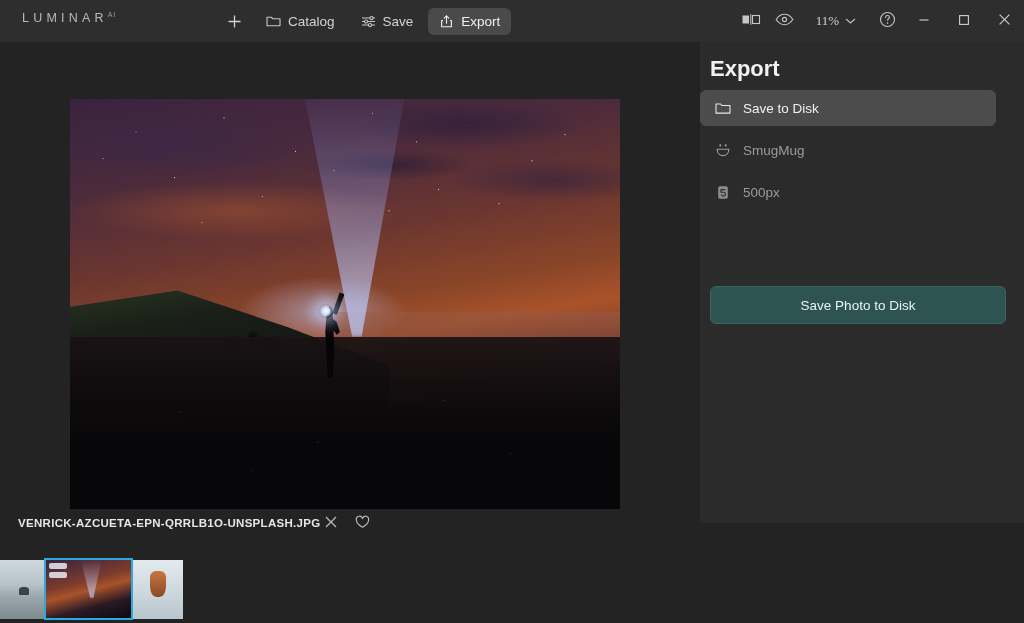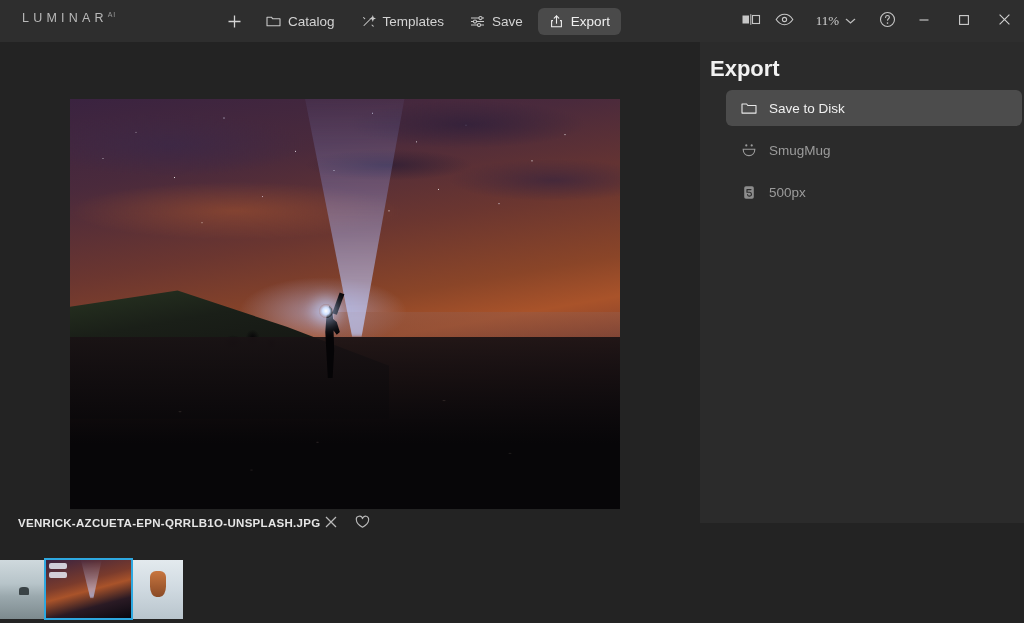--- a/index.html
+++ b/index.html
@@ -139,21 +139,21 @@
       radial-gradient(ellipse 10px 12px at 48% 40%, #060507, transparent 70%),
       radial-gradient(ellipse 8px 9px at 75% 65%, #060507, transparent 70%);
   }
 
   
   .panel { position: absolute; right: 0; top: 42px; width: 324px; height: 481px; background: #2b2b2b; }
   .panel-title {
     position: absolute; left: 10px; top: 14px;
     color: #f2f2f2; font-size: 22px; font-weight: 600;
   }
-  .exp-list { position: absolute; left: 26px; top: 48px; width: 296px; }
+  .exp-list { position: absolute; left: 0; top: 48px; width: 296px; }
   .exp-item {
     display: flex; align-items: center; gap: 12px;
     height: 36px; padding: 0 14px; border-radius: 6px; margin-bottom: 6px;
     color: #9b9b9b; font-size: 13.5px;
   }
   .exp-item.selected { background: #4c4c4c; color: #f0f0f0; }
   .exp-item .ic { width: 17px; display: flex; align-items: center; justify-content: center; }
   .save-btn {
     position: absolute; left: 10px; top: 244px; width: 296px; height: 38px;
     border-radius: 6px; background: #2d5450; border: 1px solid #3b6561;
@@ -223,28 +223,20 @@
 
       <div class="tb-item">
         <span>
           <svg width="15" height="14" viewBox="0 0 15 14">
               <path d="M1 3.2h4.4l1.2 1.5H14v7.1H1z" stroke="#c9c9c9" stroke-width="1.1" fill="none" stroke-linejoin="round"></path>
             </svg>
         </span>
         <span>Catalog</span>
       </div>
 
-      <div class="tb-item">
-        <span>
-          <svg width="15" height="15" viewBox="0 0 15 15">
-              <path d="M3 11.5L11.5 3M2.5 3.5l1.2 1.2M11 11l1.2 1.2M11.8 2.6l.5 1.4 1.4.5-1.4.5-.5 1.4-.5-1.4-1.4-.5 1.4-.5z" stroke="#c9c9c9" stroke-width="1.05" fill="none" stroke-linecap="round"></path>
-            </svg>
-        </span>
-        <span>Templates</span>
-      </div>
 
       <div class="tb-item">
         <span>
           <svg width="15" height="13" viewBox="0 0 15 13">
               <path d="M1 3h13M1 6.5h13M1 10h13" stroke="#c9c9c9" stroke-width="1.1"></path>
               <circle cx="10.5" cy="3" r="1.6" fill="#2e2e2e" stroke="#c9c9c9" stroke-width="1.05"></circle>
               <circle cx="5" cy="6.5" r="1.6" fill="#2e2e2e" stroke="#c9c9c9" stroke-width="1.05"></circle>
               <circle cx="9" cy="10" r="1.6" fill="#2e2e2e" stroke="#c9c9c9" stroke-width="1.05"></circle>
             </svg>
         </span>
@@ -373,20 +365,23 @@
         <span class="ic">
           <svg width="14" height="15" viewBox="0 0 14 15">
               <rect x="2.2" y="1.2" width="9.6" height="12.6" rx="1.8" fill="#8d8d8d"></rect>
               <path d="M5 4.6h4M5 4.6v2.6h2.6a2 2 0 1 1-2.1 2.3" stroke="#2b2b2b" stroke-width="1.15" fill="none" stroke-linecap="round"></path>
             </svg>
         </span>
         <span>500px</span>
       </div>
     </div>
 
+    <div class="save-btn">
+      <span>Save Photo to Disk</span>
+    </div>
   </div>
 
   <div class="filebar">
     <div class="filename">VENRICK-AZCUETA-EPN-QRRLB1O-UNSPLASH.JPG</div>
     <div class="fb-icon fb-close">
       <span>
         <svg width="14" height="14" viewBox="0 0 14 14">
             <path d="M2 2l10 10M12 2L2 12" stroke="#b9b9b9" stroke-width="1.25"></path>
           </svg>
       </span>

